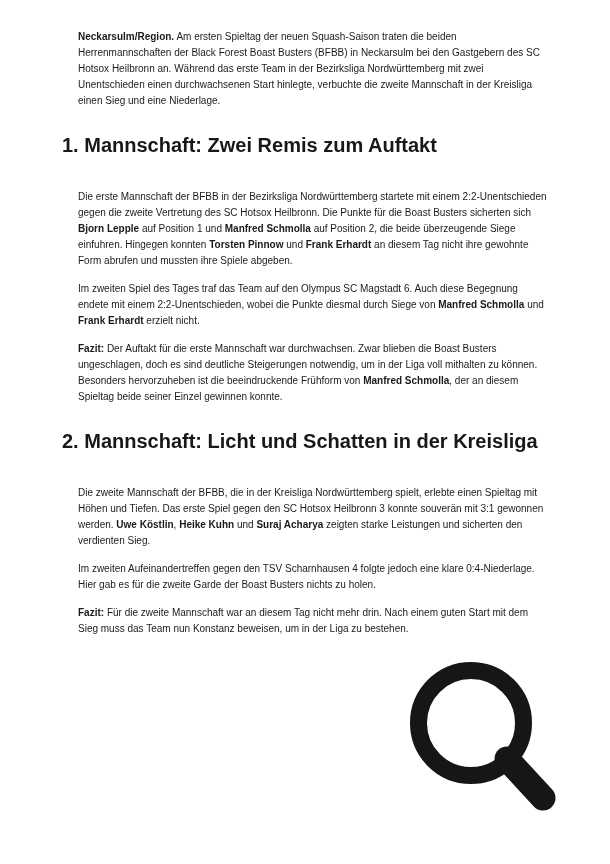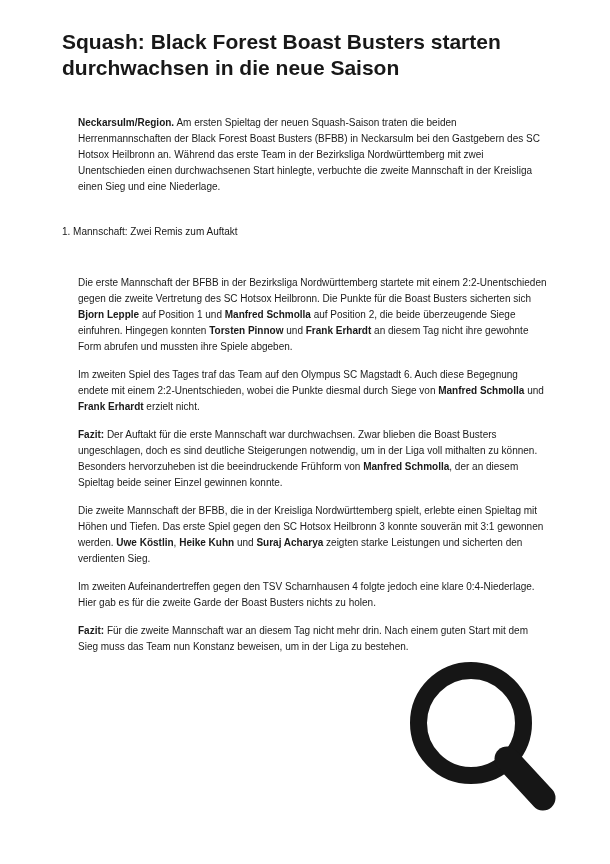--- a/index.html
+++ b/index.html
@@ -12,50 +12,50 @@
     background:#ffffff;
     font-family:"Liberation Sans", sans-serif;
     color:#1a1a1a;
     overflow:hidden;
   }
   h1.article-title {
     font-size:21px; line-height:26px; font-weight:bold;
     margin:0 0 34px 0; color:#181818;
   }
   h2.section-heading {
-    font-size:10px; line-height:19px; font-weight:normal;
+    font-size:20px; line-height:19px; font-weight:bold;
     margin:27px 0 34px 0; color:#181818;
   }
   p.para {
     font-size:10px; line-height:16px;
     margin:0 0 12px 16px;
   }
   p.para strong { font-weight:bold; }
   .magnifier {
     position:absolute; left:395px; top:645px;
     width:175px; height:175px; pointer-events:none;
   }
 </style>
 </head>
 <body>
 
 <div class="page">
 
-  <h1 class="article-title">Squash: Black Forest Boast Busters starten durchwachsen in die neue Saison</h1>
 
   <p class="para"><strong>Neckarsulm/Region.</strong><span> Am ersten Spieltag der neuen Squash-Saison traten die beiden Herrenmannschaften der Black Forest Boast Busters (BFBB) in Neckarsulm bei den Gastgebern des SC Hotsox Heilbronn an. Während das erste Team in der Bezirksliga Nordwürttemberg mit zwei Unentschieden einen durchwachsenen Start hinlegte, verbuchte die zweite Mannschaft in der Kreisliga einen Sieg und eine Niederlage.</span></p>
 
   <h2 class="section-heading">1. Mannschaft: Zwei Remis zum Auftakt</h2>
 
   <p class="para"><span>Die erste Mannschaft der BFBB in der Bezirksliga Nordwürttemberg startete mit einem 2:2-Unentschieden gegen die zweite Vertretung des SC Hotsox Heilbronn. Die Punkte für die Boast Busters sicherten sich </span><strong>Bjorn Lepple</strong><span> auf Position 1 und </span><strong>Manfred Schmolla</strong><span> auf Position 2, die beide überzeugende Siege einfuhren. Hingegen konnten </span><strong>Torsten Pinnow</strong><span> und </span><strong>Frank Erhardt</strong><span> an diesem Tag nicht ihre gewohnte Form abrufen und mussten ihre Spiele abgeben.</span></p>
 
   <p class="para"><span>Im zweiten Spiel des Tages traf das Team auf den Olympus SC Magstadt 6. Auch diese Begegnung endete mit einem 2:2-Unentschieden, wobei die Punkte diesmal durch Siege von </span><strong>Manfred Schmolla</strong><span> und </span><strong>Frank Erhardt</strong><span> erzielt nicht.</span></p>
 
   <p class="para"><strong>Fazit:</strong><span> Der Auftakt für die erste Mannschaft war durchwachsen. Zwar blieben die Boast Busters ungeschlagen, doch es sind deutliche Steigerungen notwendig, um in der Liga voll mithalten zu können. Besonders hervorzuheben ist die beeindruckende Frühform von </span><strong>Manfred Schmolla</strong><span>, der an diesem Spieltag beide seiner Einzel gewinnen konnte.</span></p>
 
+  <h2 class="section-heading">2. Mannschaft: Licht und Schatten in der Kreisliga</h2>
 
   <p class="para"><span>Die zweite Mannschaft der BFBB, die in der Kreisliga Nordwürttemberg spielt, erlebte einen Spieltag mit Höhen und Tiefen. Das erste Spiel gegen den SC Hotsox Heilbronn 3 konnte souverän mit 3:1 gewonnen werden. </span><strong>Uwe Köstlin</strong><span>, </span><strong>Heike Kuhn</strong><span> und </span><strong>Suraj Acharya</strong><span> zeigten starke Leistungen und sicherten den verdienten Sieg.</span></p>
 
   <p class="para"><span>Im zweiten Aufeinandertreffen gegen den TSV Scharnhausen 4 folgte jedoch eine klare 0:4-Niederlage. Hier gab es für die zweite Garde der Boast Busters nichts zu holen.</span></p>
 
   <p class="para"><strong>Fazit:</strong><span> Für die zweite Mannschaft war an diesem Tag nicht mehr drin. Nach einem guten Start mit dem Sieg muss das Team nun Konstanz beweisen, um in der Liga zu bestehen.</span></p>
 
   <div class="magnifier">
     <svg width="175" height="175" viewBox="0 0 175 175" xmlns="http://www.w3.org/2000/svg">
       <circle cx="76" cy="78" r="52.5" fill="none" stroke="#161616" stroke-width="17"></circle>

